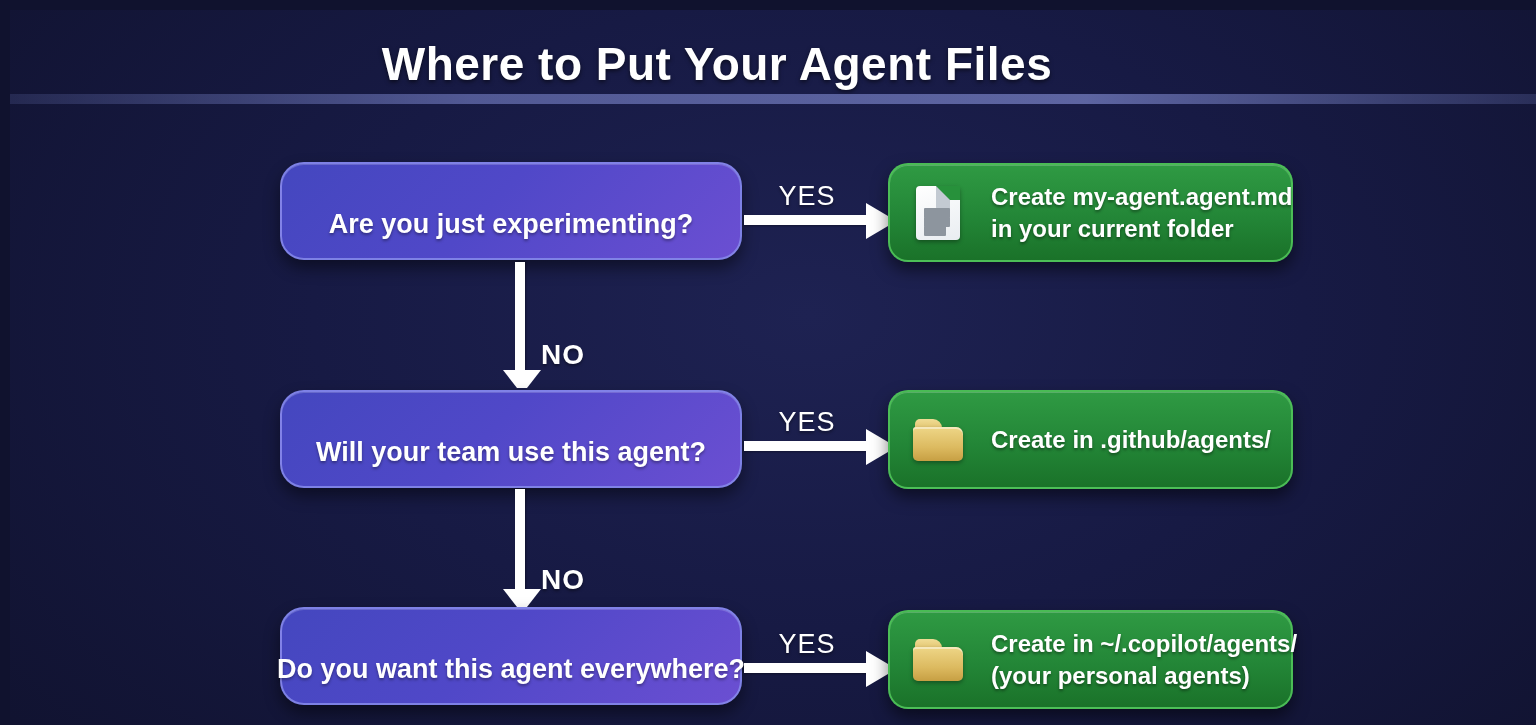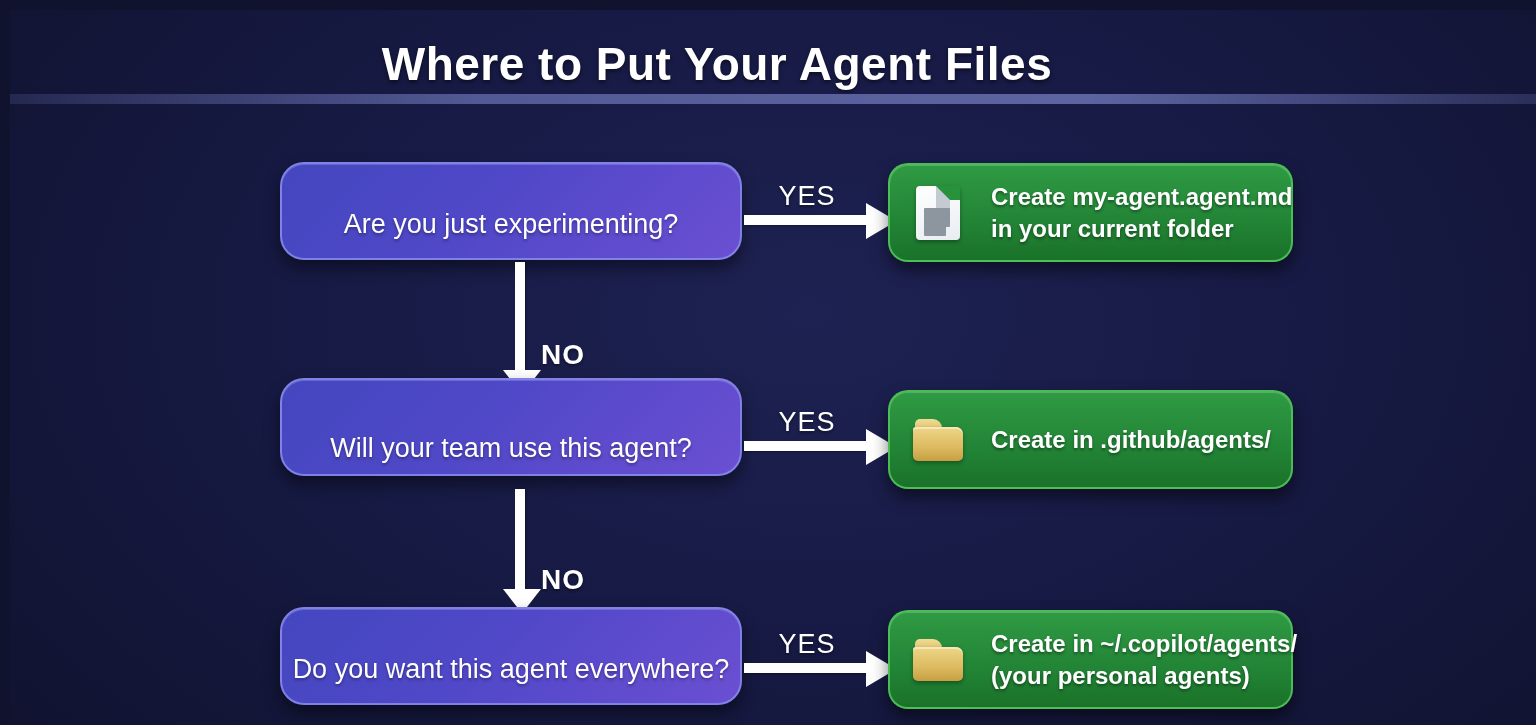--- a/index.html
+++ b/index.html
@@ -25,26 +25,26 @@
   
   .qbox {
     position:absolute; left:270px; width:462px; height:98px;
     border-radius:24px;
     background:linear-gradient(135deg, #4447bf 0%, #5048c8 45%, #6b4fd2 100%);
     border:2px solid rgba(135,140,235,0.85);
     box-shadow:0 8px 16px rgba(0,0,0,0.45), inset 0 1px 0 rgba(255,255,255,0.18);
     display:flex; align-items:center; justify-content:center;
   }
   .qbox .qtext {
-    color:#ffffff; font-size:27px; font-weight:normal; white-space:nowrap;
+    color:#ffffff; font-size:27px; font-weight:bold; white-space:nowrap;
     text-shadow:0 2px 3px rgba(0,0,0,0.35);
     margin-top:26px;
   }
   .qbox1 { top:152px; }
-  .qbox2 { top:368px;align-items:flex-end; }
+  .qbox2 { top:380px; }
   .qbox3 { top:597px;text-align:center; }
 
   
   .gbox {
     position:absolute; left:878px; width:405px; height:99px;
     border-radius:20px;
     background:linear-gradient(180deg, #2f9a43 0%, #238637 55%, #1a7229 100%);
     border:2px solid rgba(80,195,90,0.9);
     box-shadow:0 8px 16px rgba(0,0,0,0.5), inset 0 1px 0 rgba(255,255,255,0.2);
     display:flex; align-items:center;

